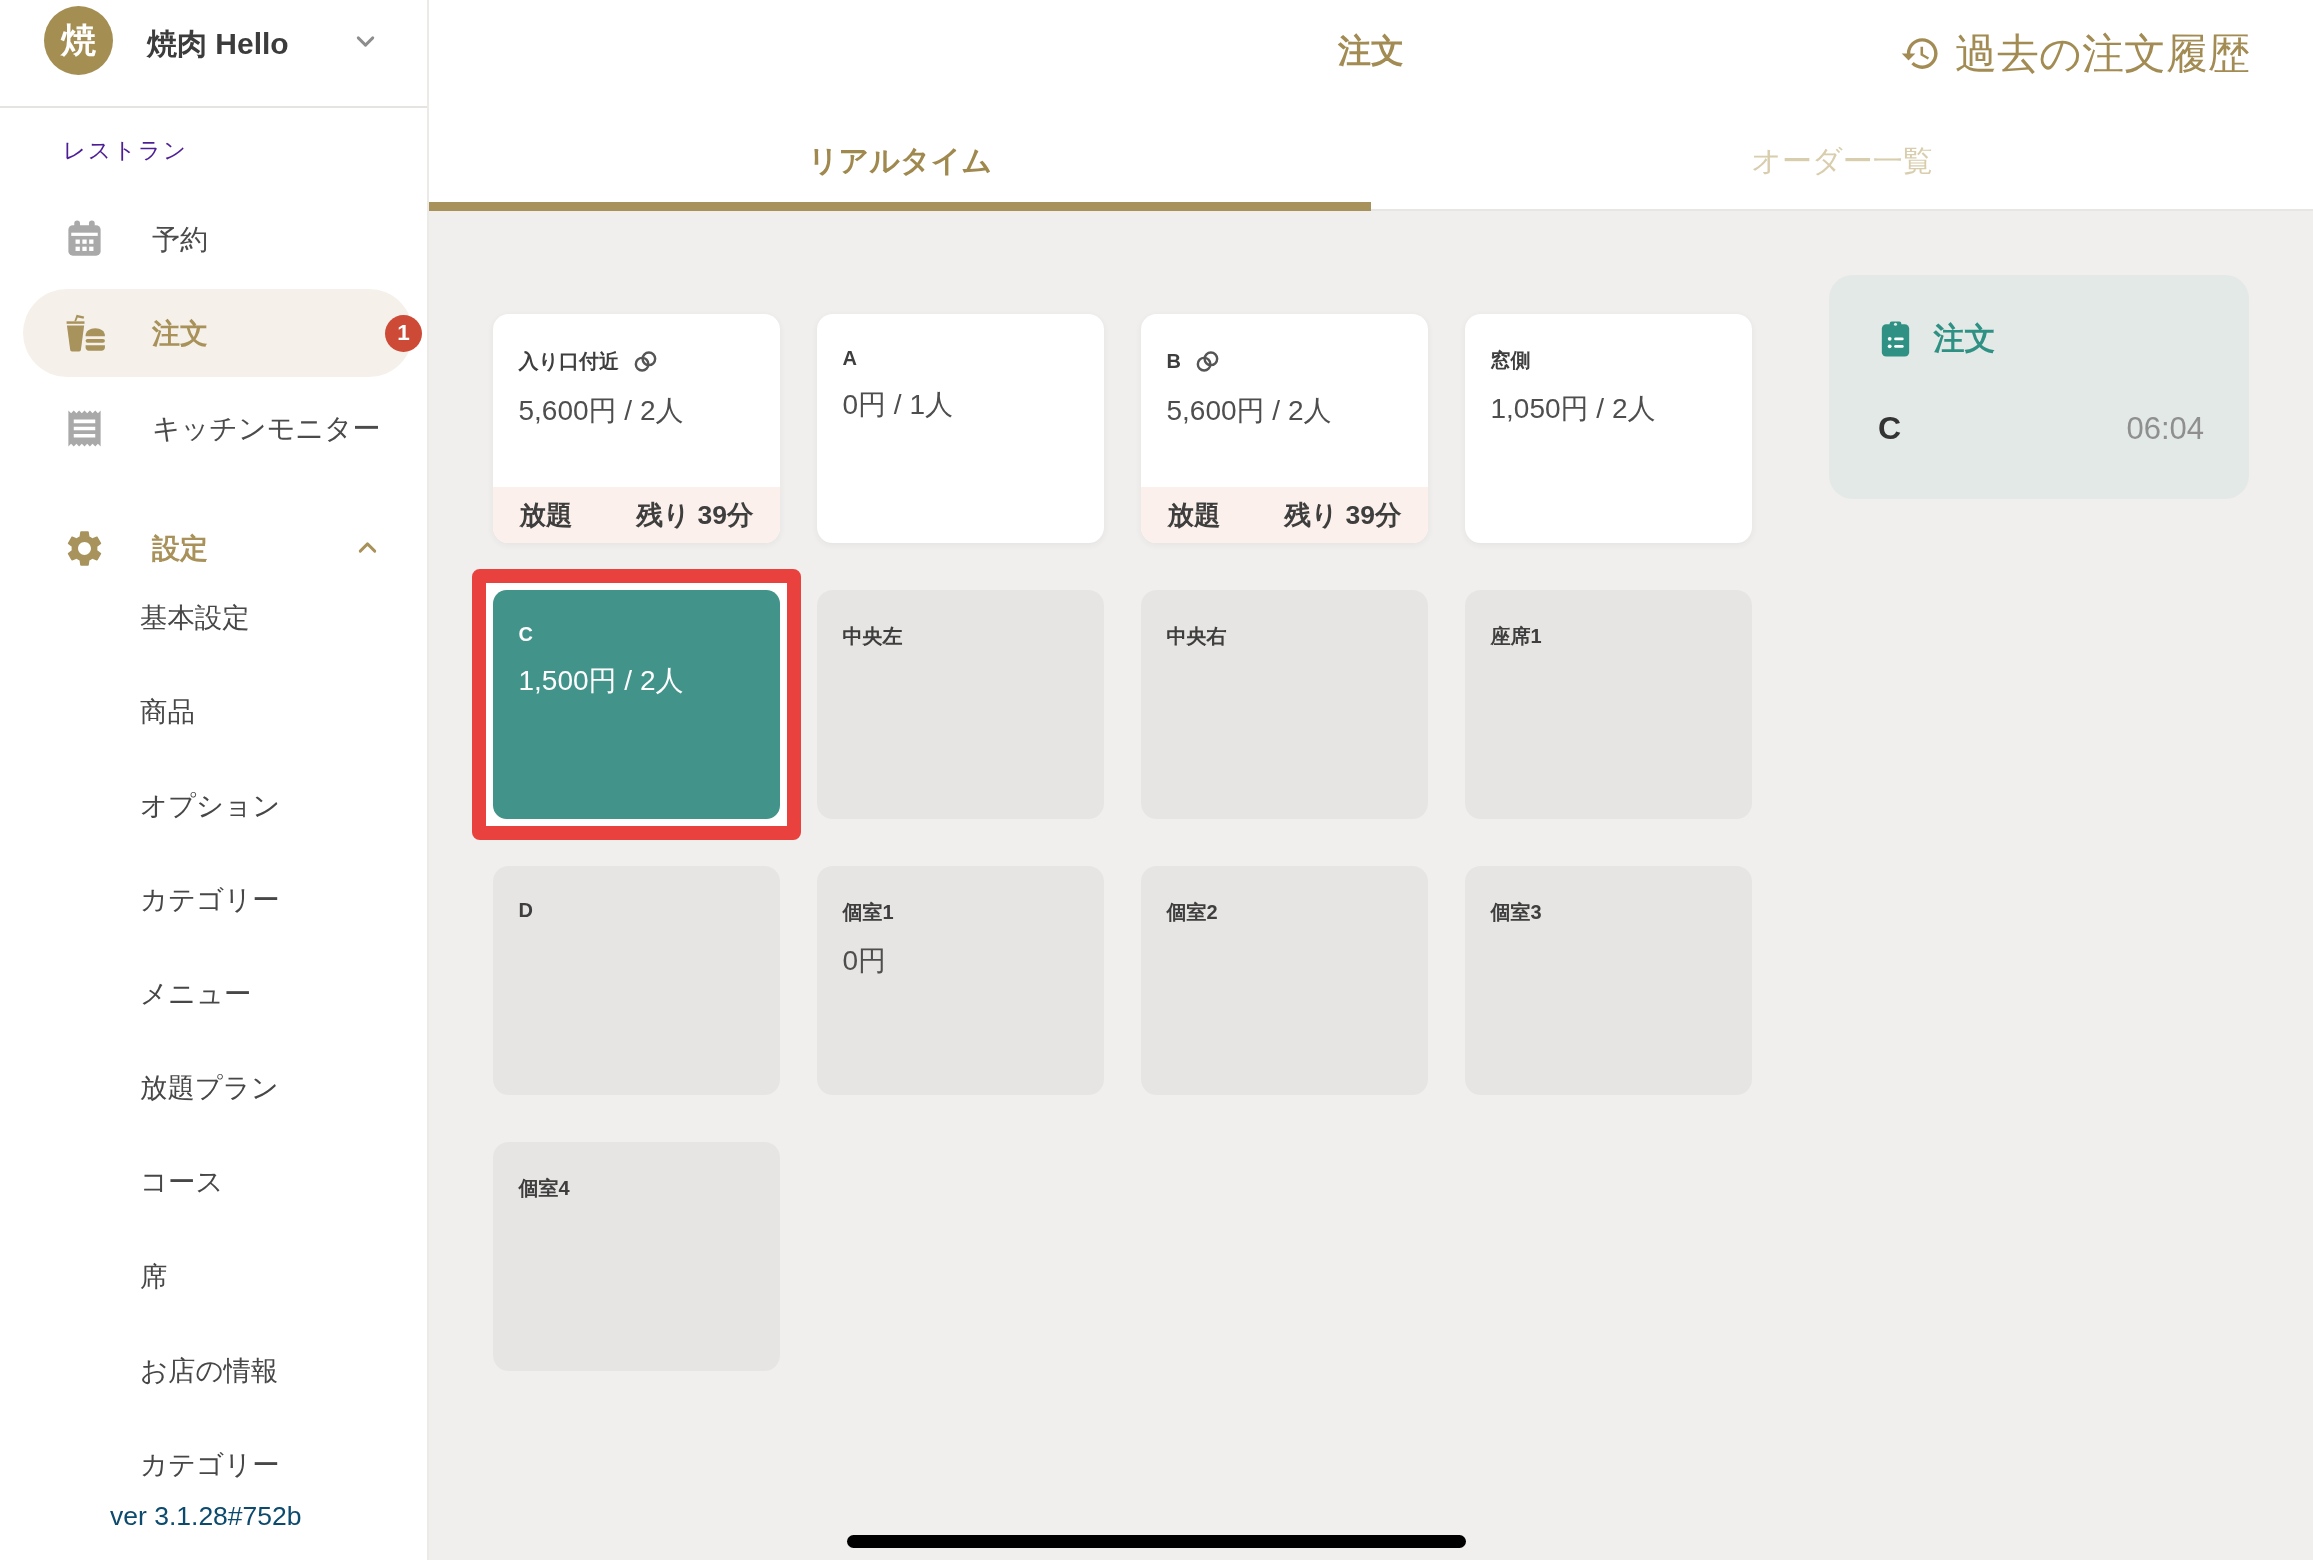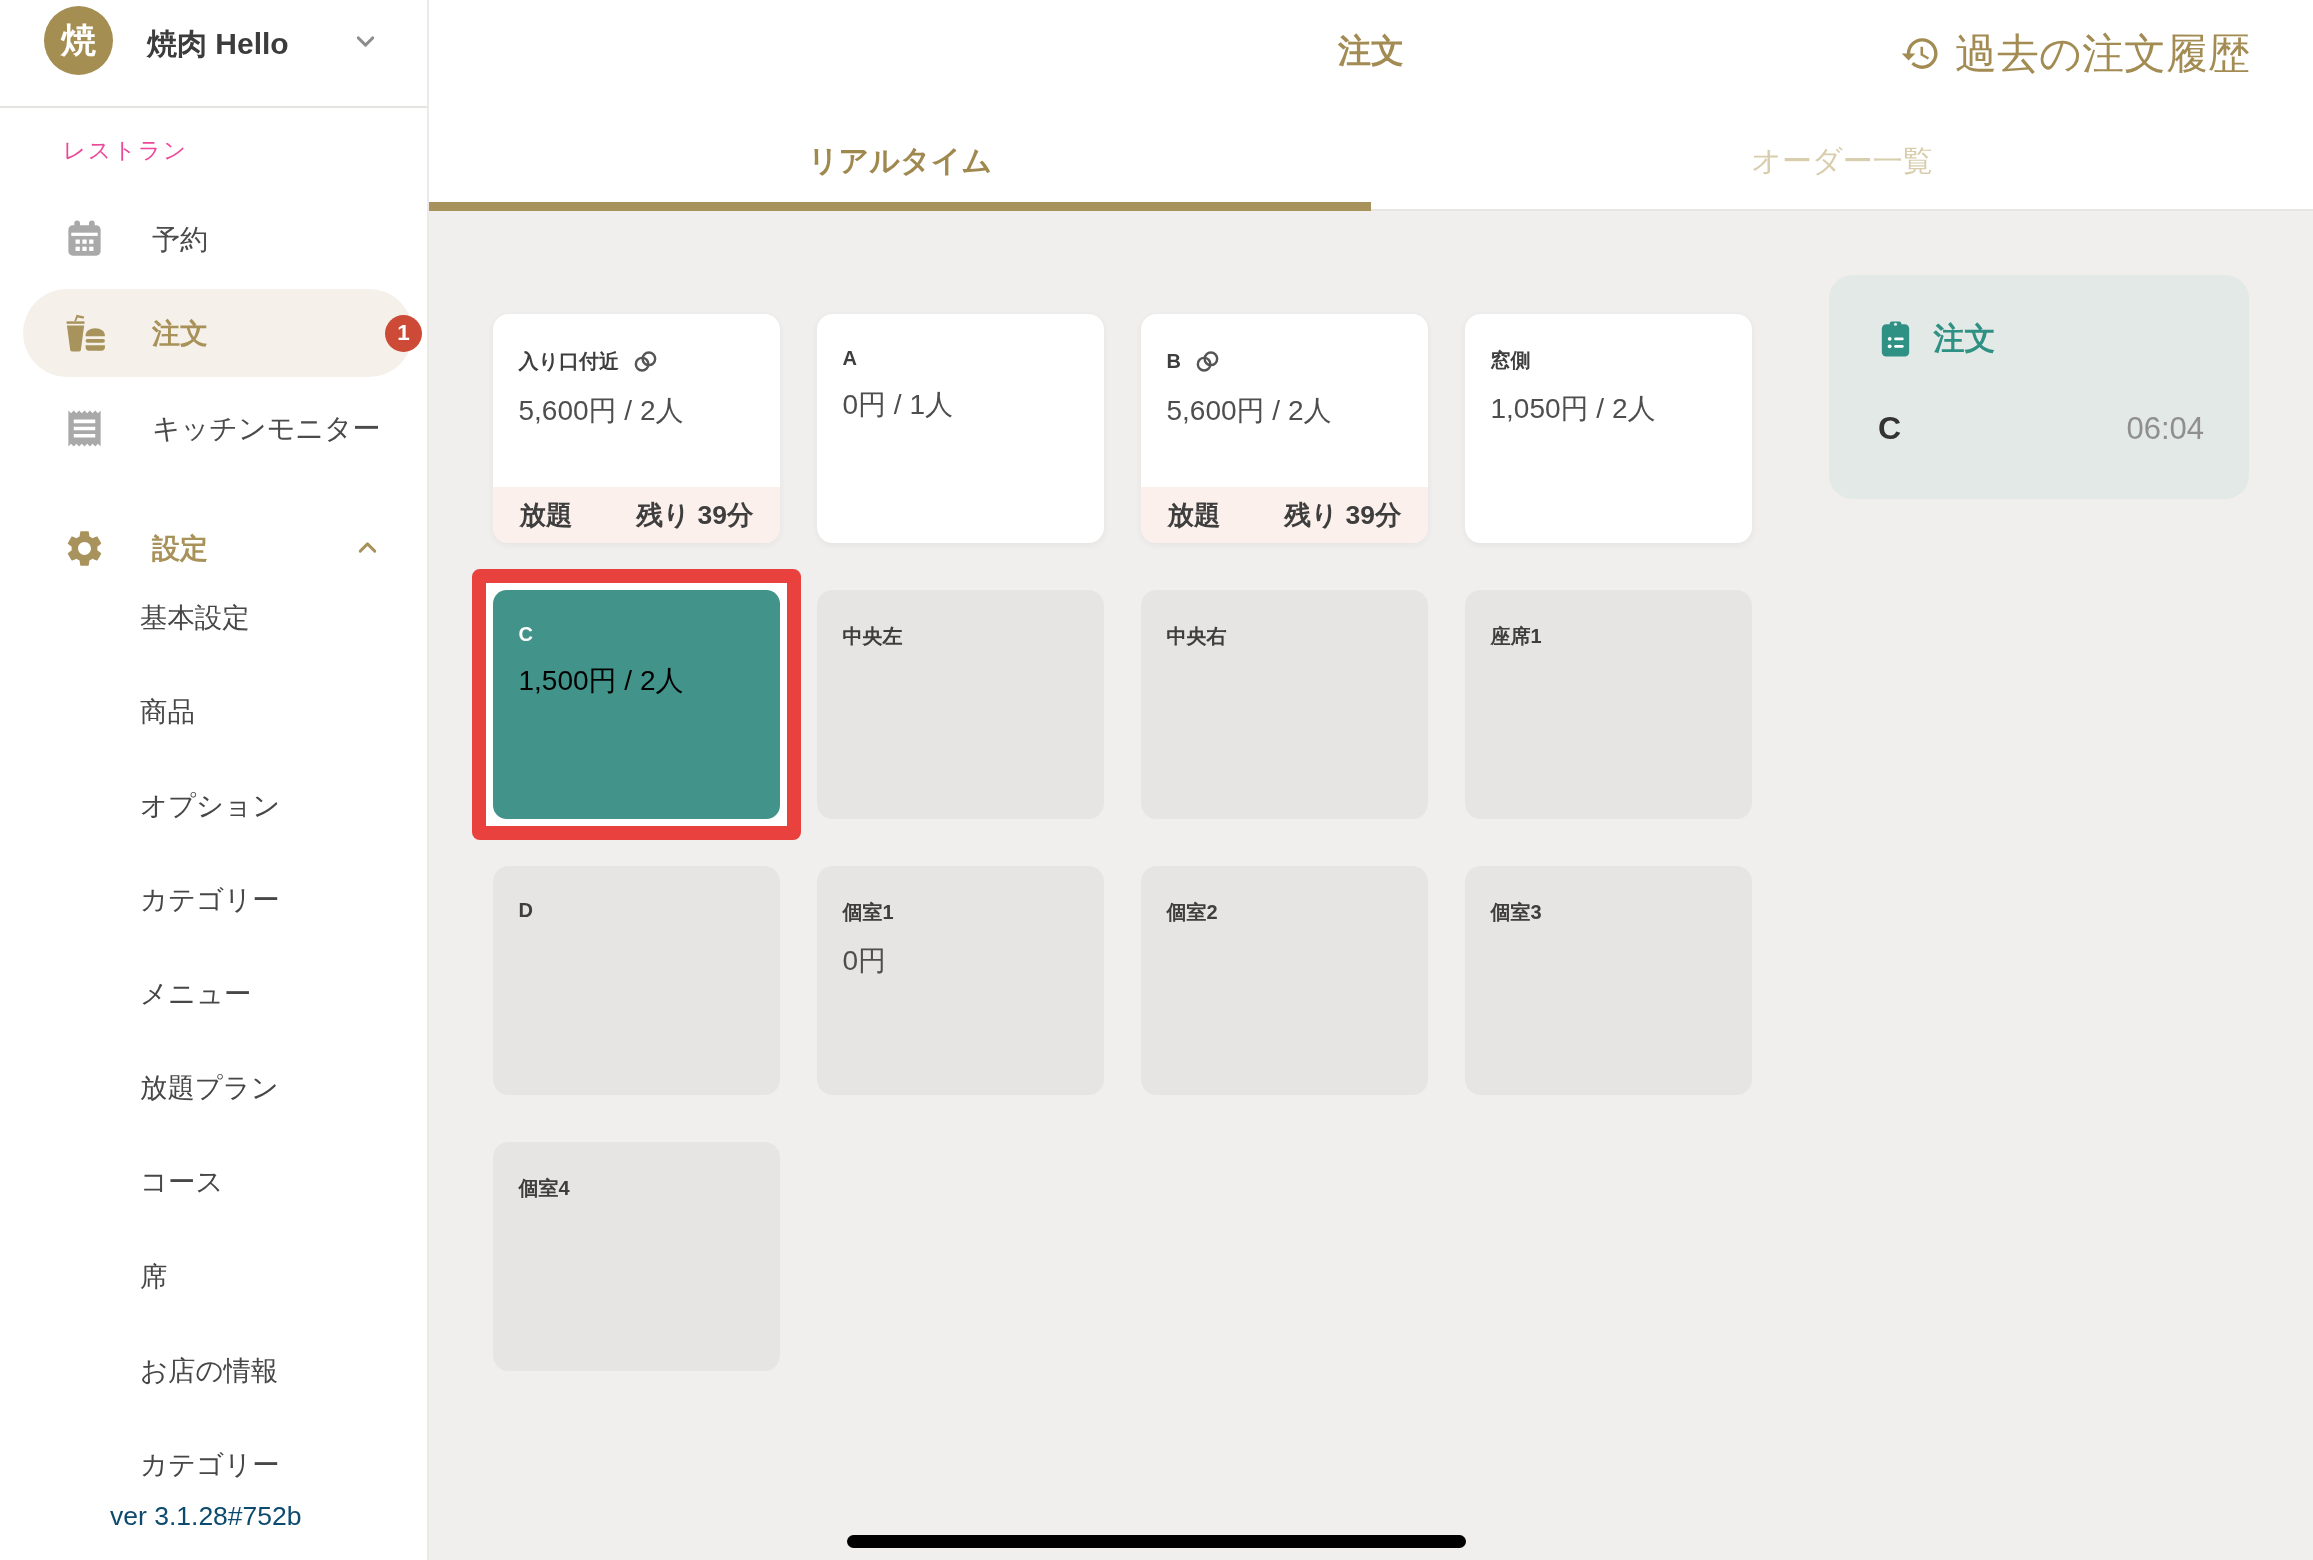--- a/index.html
+++ b/index.html
@@ -7,21 +7,21 @@
   body { font-family:"Liberation Sans","DejaVu Sans",sans-serif; background:#f0efee; overflow:hidden; }
   .app { position:relative; width:2313px; height:1560px; background:#f0efee; }
 
   
   .sidebar { position:absolute; left:0; top:0; width:429px; height:1560px; background:#ffffff; border-right:2px solid #eceae7; z-index:5; }
   .store-header { position:absolute; left:0; top:0; width:100%; height:106px; }
   .logo { position:absolute; left:44px; top:5.9px; width:69px; height:69px; border-radius:50%; background:#a58e52; color:#fff; font-size:35px; font-weight:700; display:flex; align-items:center; justify-content:center; }
   .store-name { position:absolute; left:147px; top:23.5px; font-size:30px; font-weight:600; color:#3c3c3c; white-space:nowrap; }
   .store-chevron { position:absolute; right:47px; top:27.4px; width:29px; height:29px; }
   .sidebar-divider { position:absolute; left:0; top:106px; width:100%; border-top:2px solid #e6e4e1; }
-  .section-label { position:absolute; left:63px; top:135px; font-size:22.5px; color:#ec4899; letter-spacing:2px; }
+  .section-label { position:absolute; left:63px; top:135px; font-size:22.5px; color:#4c1d95; letter-spacing:2px; }
   .nav-item { position:absolute; left:0; width:429px; height:88px; cursor:pointer; }
   .nav-item .pill { position:absolute; left:22.5px; top:0; width:390px; height:88px; border-radius:44px; background:#f5f1ea; }
   .nav-icon { position:absolute; left:63px; top:22.5px; width:43px; height:43px; }
   .nav-icon svg { width:43px; height:43px; display:block; }
   .nav-label { position:absolute; left:152px; top:25.5px; font-size:28px; color:#4b4b4b; white-space:nowrap; }
   .nav-item.active .nav-label { color:#a8925a; font-weight:700; }
   .badge { position:absolute; right:6.9px; top:25.5px; width:37px; height:37px; border-radius:50%; background:#cd4a37; color:#fff; font-size:22.5px; font-weight:600; display:flex; align-items:center; justify-content:center; }
   .nav-chevron { position:absolute; right:47px; top:29px; width:29px; height:29px; }
   .sub-item { position:absolute; left:140px; font-size:27.4px; color:#474747; white-space:nowrap; cursor:pointer; }
   .version { position:absolute; left:110px; top:1501px; font-size:26.5px; color:#0c4a6e; }
@@ -42,21 +42,21 @@
   .content { position:absolute; left:0; top:211px; width:100%; height:1350px; background:#f0efee; }
   .grid { position:absolute; left:64px; top:103px; display:grid; grid-template-columns:repeat(4,287px); grid-auto-rows:229px; gap:47px 37px; }
 
   .card { position:relative; width:287px; height:229px; border-radius:15.7px; padding:33px 25.5px 0 25.5px; cursor:pointer; }
   .card.white { background:#ffffff; box-shadow:0 2px 7.8px rgba(60,50,30,.06); }
   .card.empty { background:#e7e5e3; }
   .card.teal  { background:#42948b; }
   .card-title { display:flex; align-items:center; gap:11.8px; font-size:20px; font-weight:700; color:#3e3e3e; white-space:nowrap; }
   .card.teal .card-title { color:#fff; }
   .card-amount { margin-top:15.7px; font-size:28px; color:#4e4e4e; white-space:nowrap; }
-  .card.teal .card-amount { color:#000000; }
+  .card.teal .card-amount { color:#ffffff; }
   .link-ic { width:29px; height:29px; flex:none; }
   .card-foot { position:absolute; left:0; right:0; bottom:0; height:56px; background:#fbf0eb; border-radius:0 0 15.7px 15.7px; display:flex; align-items:center; justify-content:space-between; padding:0 26.5px; font-size:26.5px; font-weight:700; color:#3e3e3e;margin-top:34px; }
 
   .cell-sel { position:relative; width:287px; height:229px; }
   .sel-frame { position:absolute; inset:-20.6px; border:14.7px solid #e9423e; background:#ffffff; border-radius:7.8px; }
   .cell-sel .card { position:absolute; inset:0; border-radius:13.7px; }
 
   .notif { position:absolute; left:1400px; top:64px; width:420px; height:224px; border-radius:23.5px; background:#e3e9e6; cursor:pointer; }
   .notif-head { position:absolute; left:46px; top:43px; display:flex; align-items:center; gap:17.6px; color:#2f9184; font-size:31px; font-weight:700; }
   .notif-head svg { width:41px; height:41px; }

